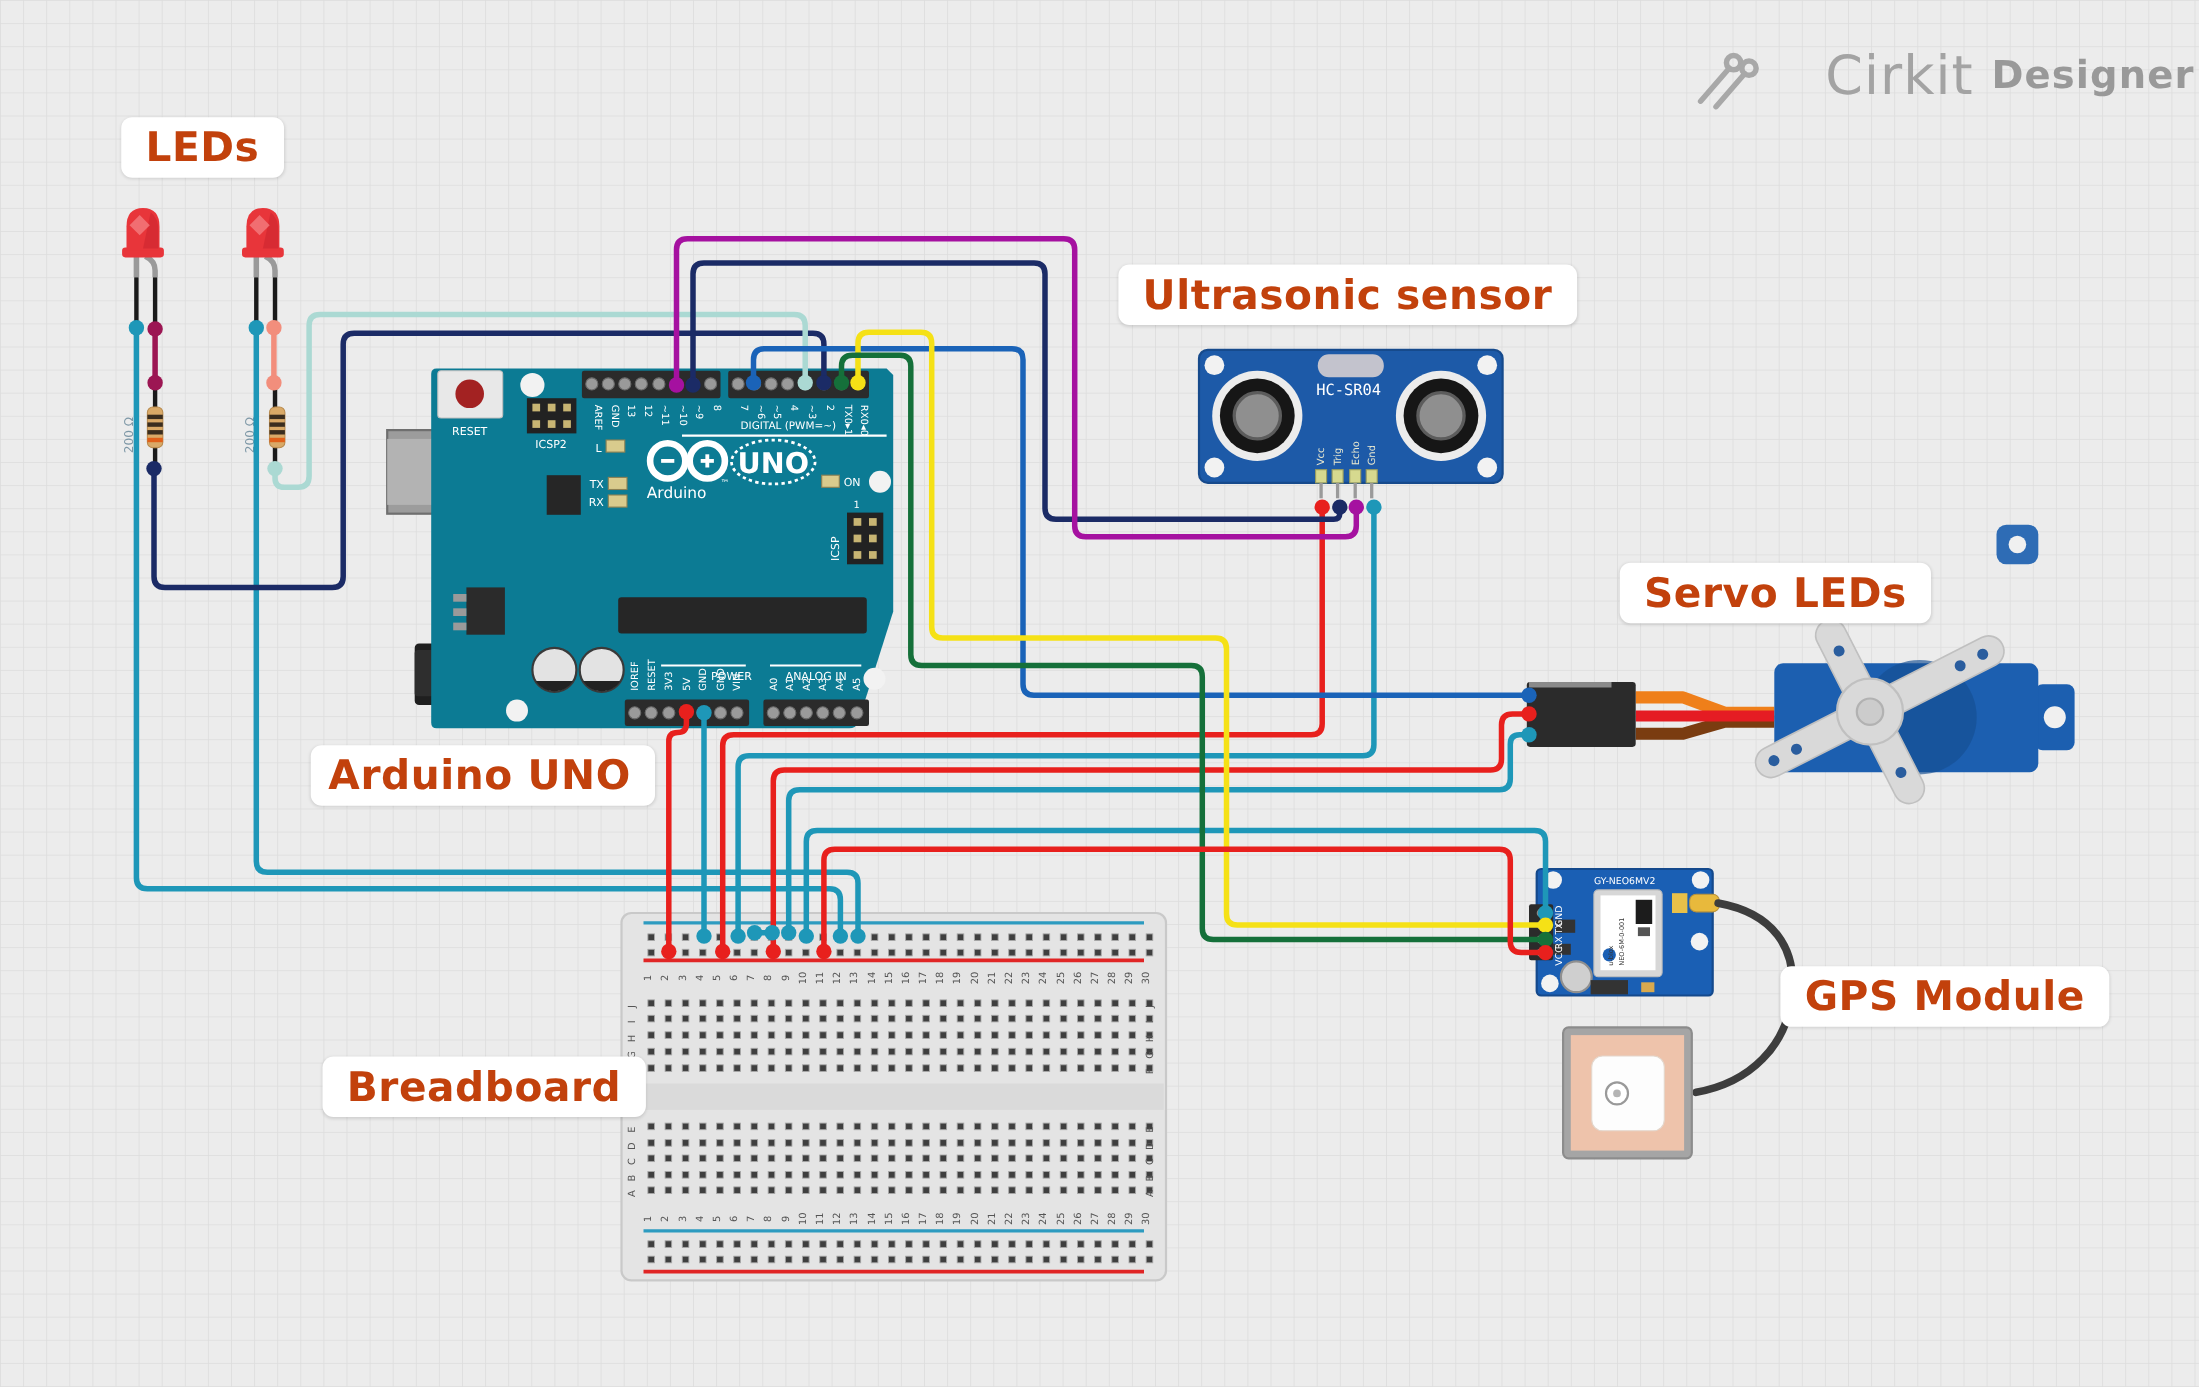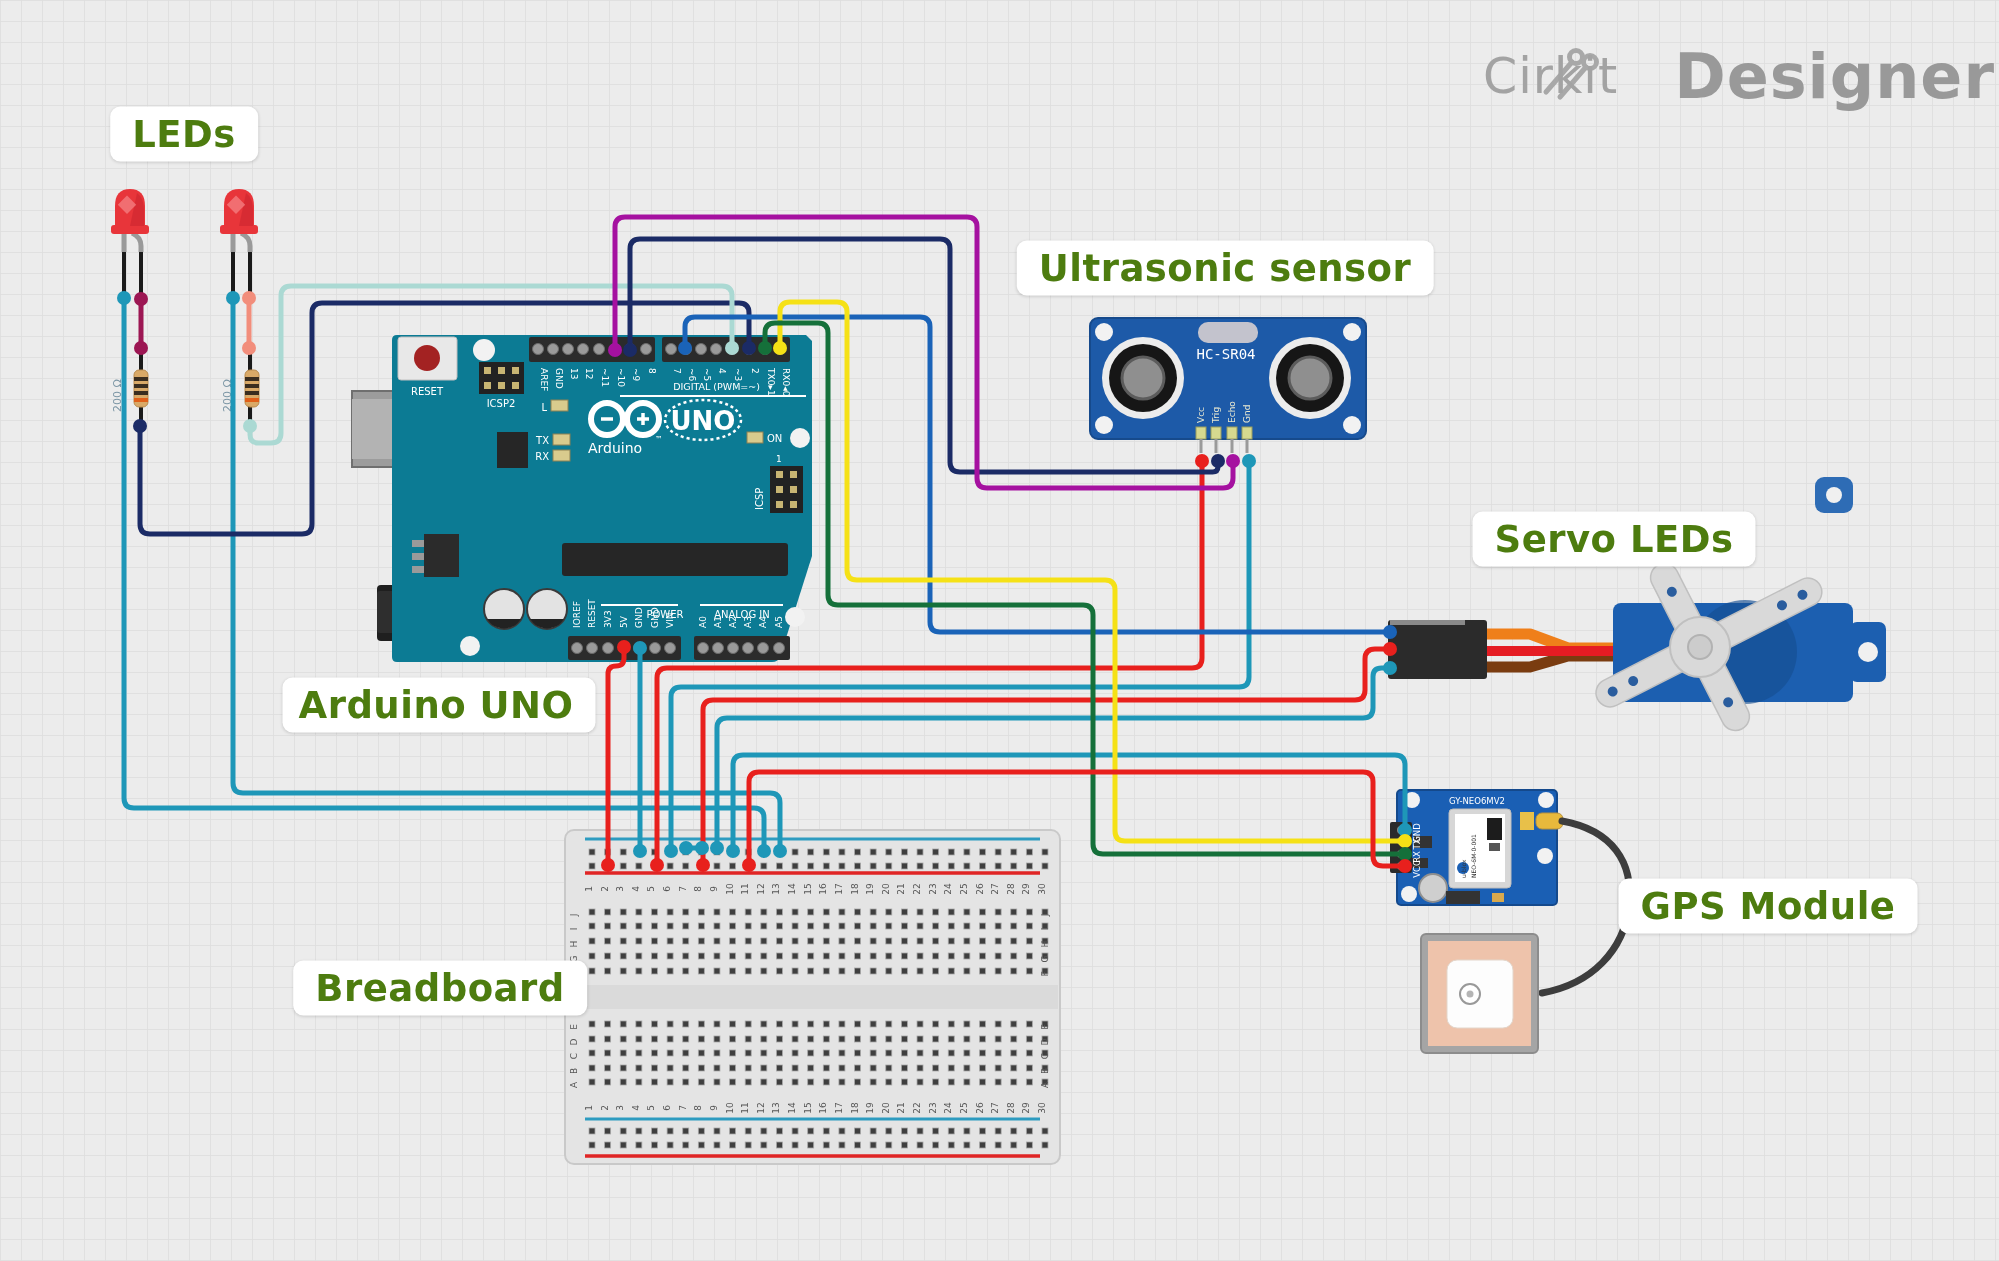--- a/index.html
+++ b/index.html
@@ -1,25 +1,25 @@
 <!DOCTYPE html>
 <html><head>
 <meta charset="utf-8">
 <style>
   html,body{margin:0;padding:0;background:#d8d8d8;font-family:"DejaVu Sans",sans-serif;}
   .stage{position:relative;width:1999px;height:1261px;overflow:hidden;background:#ececec;}
   svg{position:absolute;left:0;top:0;}
   svg text{font-family:"DejaVu Sans",sans-serif;}
   text.mono{font-family:"DejaVu Sans Mono",monospace;}
   .anno{position:absolute;transform:translate(-50%,-50%);background:#ffffff;border-radius:10px;
-        padding:6px 22px;font-weight:bold;font-size:37px;color:#4d7c0f;white-space:nowrap;
+        padding:6px 22px;font-weight:bold;font-size:37px;color:#c2410c;white-space:nowrap;
         box-shadow:0 1px 3px rgba(0,0,0,0.12);letter-spacing:0.5px;}
-  .logo{position:absolute;right:4px;top:40px;display:flex;align-items:center;user-select:none;gap:40px;}
+  .logo{position:absolute;right:4px;top:40px;display:flex;align-items:center;user-select:none;}
   .logo .brand{font-size:49px;color:#a3a3a3;font-weight:500;letter-spacing:1px;}
-  .logo .product{font-size:62px;color:#999999;font-weight:bold;margin-left:16px;letter-spacing:1px;}
+  .logo .product{font-size:35px;color:#999999;font-weight:bold;margin-left:16px;letter-spacing:1px;}
 </style>
 </head>
 <body>
 
 <div class="stage">
 
 <svg width="1999" height="1261" viewBox="0 0 1999 1261">
   <defs>
     <pattern id="grid" width="21" height="21" patternUnits="userSpaceOnUse">
       <rect width="21" height="21" fill="#ececec"></rect>

